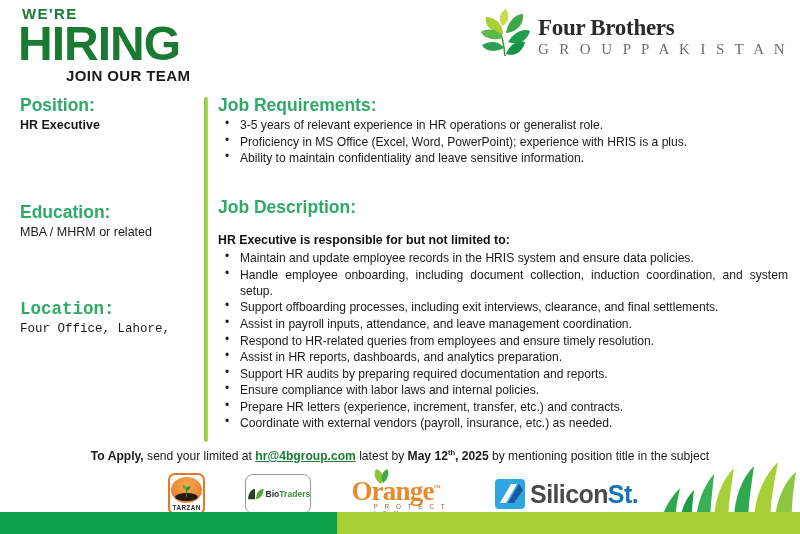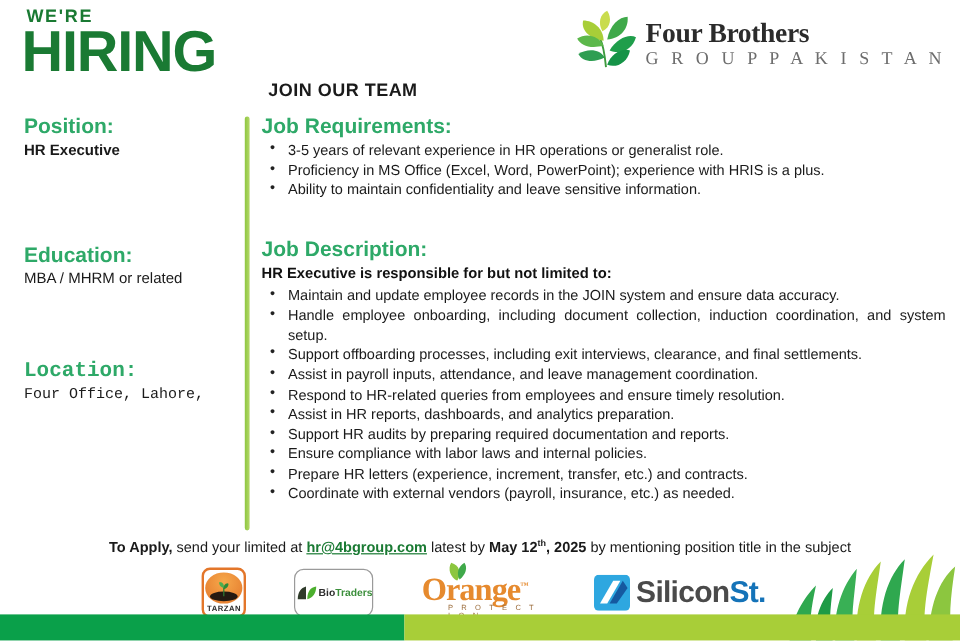--- a/index.html
+++ b/index.html
@@ -19,21 +19,21 @@
   .were{
     font-size:15px;font-weight:bold;letter-spacing:1.4px;
     color:#1A7A33;line-height:1;margin:0 0 1px 4px;
   }
   .hiring{
     font-size:48px;font-weight:bold;letter-spacing:-1px;
     color:#1A7A33;line-height:.92;margin:0;
   }
   .join{
     font-size:15px;font-weight:bold;letter-spacing:.4px;
-    color:#1A1A1A;margin:2px 0 0 48px;line-height:1;text-align:right;
+    color:#1A1A1A;margin:2px 0 0 48px;line-height:1;
   }
 
   
   .brand{position:absolute;right:12px;top:8px;display:flex;align-items:center;gap:6px;}
   .brand-leaf{width:54px;height:56px;flex:0 0 auto;}
   .brand-text{display:flex;flex-direction:column;line-height:1;font-family:Liberation Serif, serif;}
   .brand-name{font-size:23px;font-weight:bold;color:#2b2b2b;letter-spacing:-.3px;}
   .brand-sub{
     font-size:15px;color:#6d6d6d;letter-spacing:3.4px;margin-top:3px;
     white-space:nowrap;
@@ -54,21 +54,21 @@
   .side-val.bold{font-weight:bold;}
   #sec-position{top:96px;}
   #sec-education{top:203px;}
   #sec-location{top:300px;font-family:Liberation Mono, monospace;}
 
   
   .main{position:absolute;left:218px;width:572px;}
   .sec-title{
     font-size:17.5px;font-weight:bold;color:#2EA968;margin:0 0 2px 0;line-height:1.15;
   }
-  .lead{font-size:12.3px;font-weight:bold;color:#111;margin:4px 0 1px 0;line-height:1.3;}
+  .lead{font-size:12.3px;font-weight:bold;color:#111;margin:16px 0 1px 0;line-height:1.3;}
   ul.bl{list-style:none;margin:0;padding:0;}
   ul.bl li{
     position:relative;padding-left:22px;
     font-size:12.1px;color:#1a1a1a;line-height:1.33;margin-bottom:.5px;
   }
   ul.bl li:before{
     content:"\2022";position:absolute;left:7px;top:-1px;font-size:12px;color:#222;
   }
   ul.bl li.just{text-align:justify;padding-right:2px;}
   #req{top:95px;}
@@ -193,21 +193,21 @@
       <li>3-5 years of relevant experience in HR operations or generalist role.</li>
       <li>Proficiency in MS Office (Excel, Word, PowerPoint); experience with HRIS is a plus.</li>
       <li>Ability to maintain confidentiality and leave sensitive information.</li>
     </ul>
   </div>
 
   <div class="main" id="desc">
     <p class="sec-title">Job Description:</p>
     <p class="lead">HR Executive is responsible for but not limited to:</p>
     <ul class="bl">
-      <li>Maintain and update employee records in the JOIN system and ensure data accuracy.</li>
+      <li>Maintain and update employee records in the HRIS system and ensure data policies.</li>
       <li class="just">Handle employee onboarding, including document collection, induction coordination, and system setup.</li>
       <li>Support offboarding processes, including exit interviews, clearance, and final settlements.</li>
       <li>Assist in payroll inputs, attendance, and leave management coordination.</li>
       <li>Respond to HR-related queries from employees and ensure timely resolution.</li>
       <li>Assist in HR reports, dashboards, and analytics preparation.</li>
       <li>Support HR audits by preparing required documentation and reports.</li>
       <li>Ensure compliance with labor laws and internal policies.</li>
       <li>Prepare HR letters (experience, increment, transfer, etc.) and contracts.</li>
       <li>Coordinate with external vendors (payroll, insurance, etc.) as needed.</li>
     </ul>

